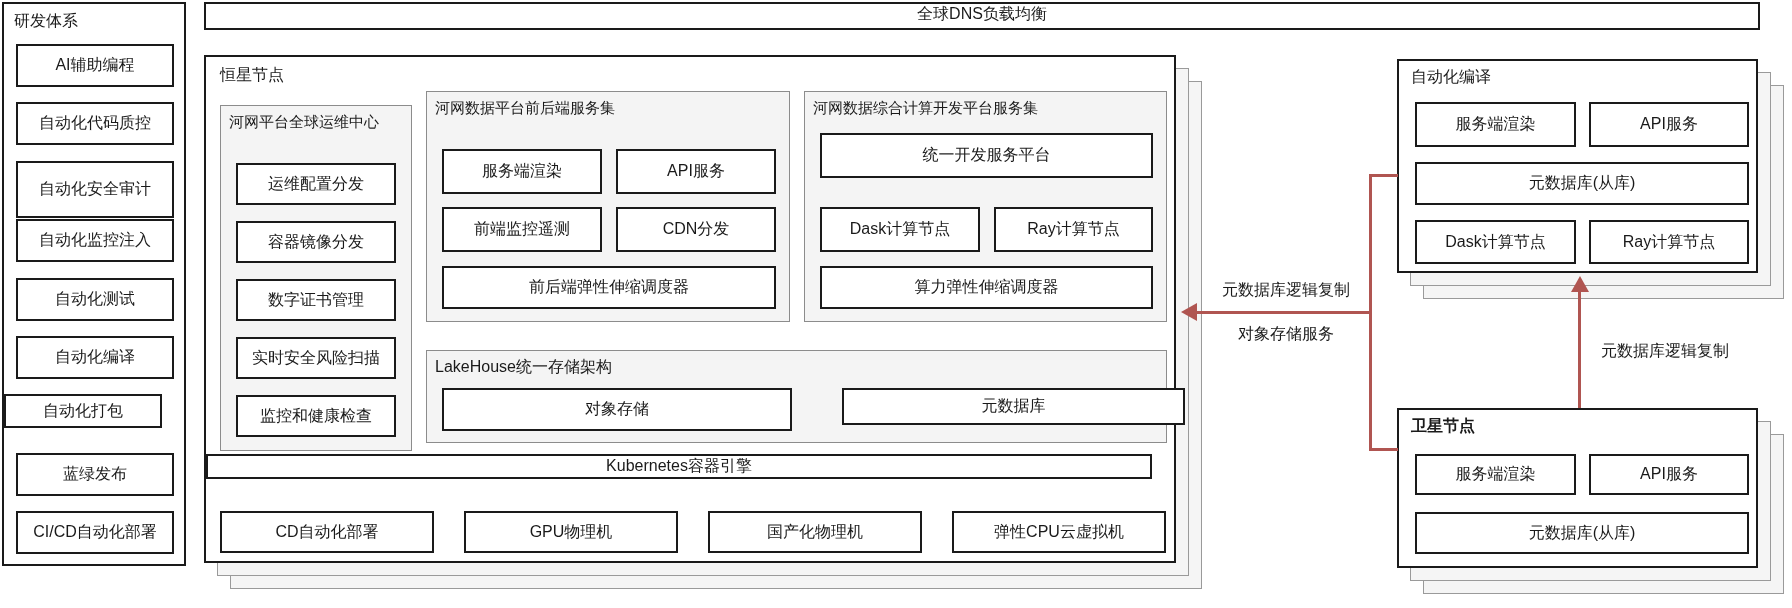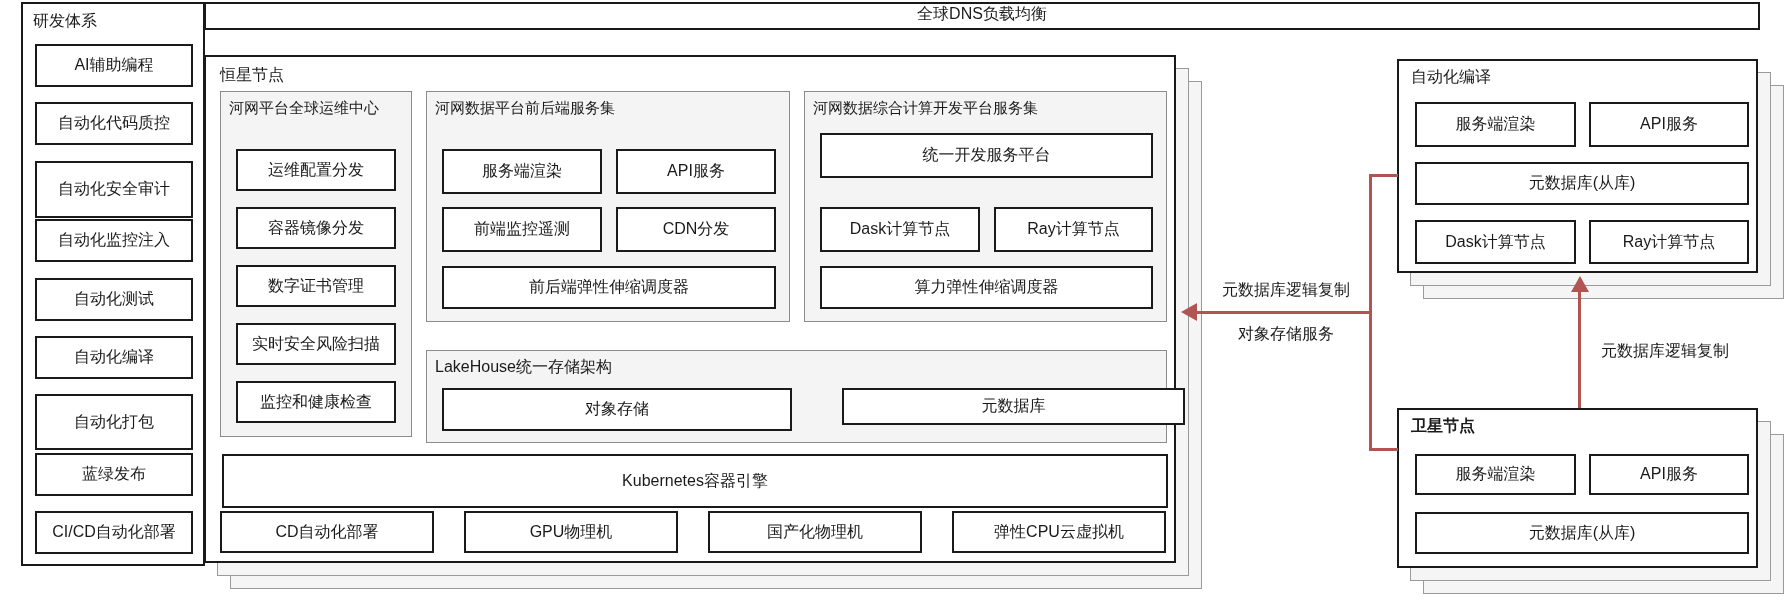--- a/index.html
+++ b/index.html
@@ -23,43 +23,43 @@
   .lbl{font-size:16px;text-align:center;white-space:nowrap;}
   
   .rline{background:#b05551;z-index:30;}
   .arr-left{width:0;height:0;border-top:9px solid transparent;border-bottom:9px solid transparent;border-right:16px solid #b05551;z-index:31;}
   .arr-up{width:0;height:0;border-left:9px solid transparent;border-right:9px solid transparent;border-bottom:16px solid #b05551;z-index:31;}
   .z1{z-index:1}.z2{z-index:2}.z3{z-index:3}
 </style>
 </head>
 <body>
 
-<div class="abs frame" style="left:2px;top:2px;width:184px;height:564px;margin-left:19px;">
+<div class="abs frame" style="left:2px;top:2px;width:184px;height:564px;">
   <div class="abs ntitle" style="left:10px;top:8px;">研发体系</div>
   <div class="abs ibox" style="left:12px;top:40px;width:158px;height:43px;">AI辅助编程</div>
   <div class="abs ibox" style="left:12px;top:98px;width:158px;height:43px;">自动化代码质控</div>
   <div class="abs ibox" style="left:12px;top:157px;width:158px;height:57px;">自动化安全审计</div>
   <div class="abs ibox" style="left:12px;top:215px;width:158px;height:43px;">自动化监控注入</div>
   <div class="abs ibox" style="left:12px;top:274px;width:158px;height:43px;">自动化测试</div>
   <div class="abs ibox" style="left:12px;top:332px;width:158px;height:43px;">自动化编译</div>
-  <div class="abs ibox" style="left:12px;top:390px;width:158px;height:56px;">自动化打包</div>
+  <div class="abs ibox" style="left:0;top:390px;width:158px;height:34px;">自动化打包</div>
   <div class="abs ibox" style="left:12px;top:449px;width:158px;height:43px;">蓝绿发布</div>
   <div class="abs ibox" style="left:12px;top:507px;width:158px;height:43px;">CI/CD自动化部署</div>
 </div>
 
 <div class="abs frame barlbl" style="left:204px;top:2px;width:1556px;height:28px;">
   <span>全球DNS负载均衡</span>
 </div>
 
 <div class="abs pshadow z1" style="left:230px;top:81px;width:972px;height:508px;"></div>
 <div class="abs pshadow z2" style="left:217px;top:68px;width:972px;height:508px;"></div>
 <div class="abs frame z3" style="left:204px;top:55px;width:972px;height:508px;">
   <div class="abs ntitle" style="left:14px;top:9px;">恒星节点</div>
 
-  <div class="abs panel" style="left:14px;top:34px;width:192px;height:346px;">
+  <div class="abs panel" style="left:14px;top:48px;width:192px;height:346px;">
     <div class="ptitle">河网平台全球运维中心</div>
     <div class="abs ibox" style="left:15px;top:57px;width:160px;height:42px;">运维配置分发</div>
     <div class="abs ibox" style="left:15px;top:115px;width:160px;height:42px;">容器镜像分发</div>
     <div class="abs ibox" style="left:15px;top:173px;width:160px;height:42px;">数字证书管理</div>
     <div class="abs ibox" style="left:15px;top:231px;width:160px;height:42px;">实时安全风险扫描</div>
     <div class="abs ibox" style="left:15px;top:289px;width:160px;height:42px;">监控和健康检查</div>
   </div>
 
   <div class="abs panel" style="left:220px;top:34px;width:364px;height:231px;">
     <div class="ptitle">河网数据平台前后端服务集</div>
@@ -77,21 +77,21 @@
     <div class="abs ibox" style="left:189px;top:115px;width:159px;height:45px;">Ray计算节点</div>
     <div class="abs ibox" style="left:15px;top:174px;width:333px;height:43px;">算力弹性伸缩调度器</div>
   </div>
 
   <div class="abs panel" style="left:220px;top:293px;width:741px;height:93px;">
     <div class="ptitle" style="font-size:16px;">LakeHouse统一存储架构</div>
     <div class="abs ibox" style="left:15px;top:37px;width:350px;height:43px;">对象存储</div>
     <div class="abs ibox" style="left:405px;top:37px;width:343px;height:37px;margin-left:10px;">元数据库</div>
   </div>
 
-  <div class="abs ibox" style="left:16px;top:397px;width:946px;height:54px;">Kubernetes容器引擎</div>
+  <div class="abs ibox" style="left:0;top:397px;width:946px;height:25px;">Kubernetes容器引擎</div>
 
   <div class="abs" style="left:14px;top:454px;width:946px;height:42px;display:flex;gap:30px;">
     <div class="ibox" style="flex:1;">CD自动化部署</div>
     <div class="ibox" style="flex:1;">GPU物理机</div>
     <div class="ibox" style="flex:1;">国产化物理机</div>
     <div class="ibox" style="flex:1;">弹性CPU云虚拟机</div>
   </div>
 </div>
 
 <div class="abs pshadow z1" style="left:1423px;top:85px;width:361px;height:214px;"></div>

